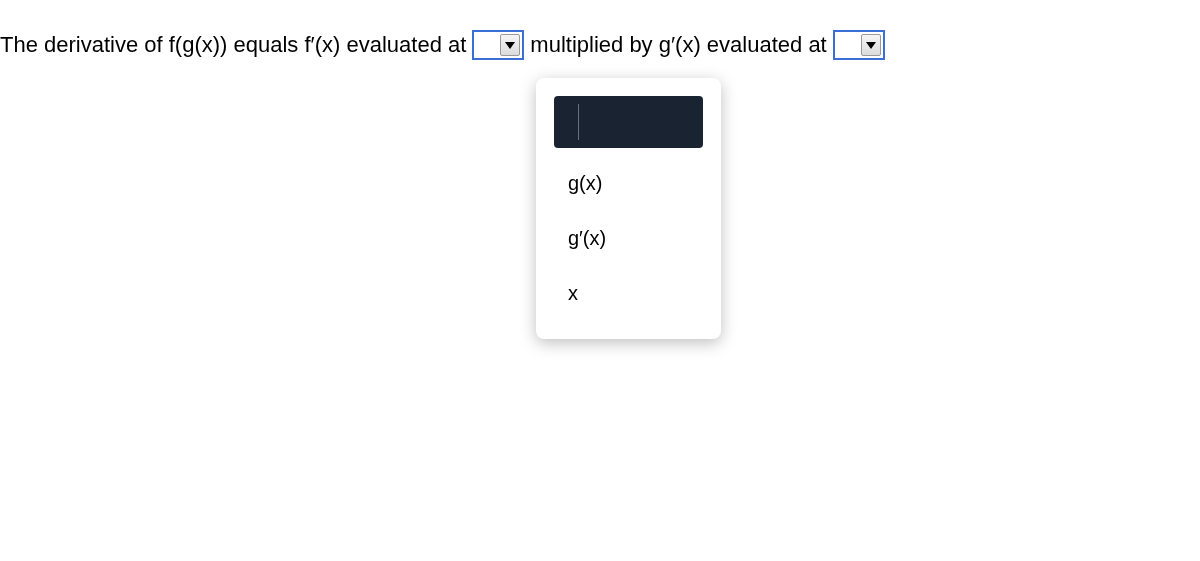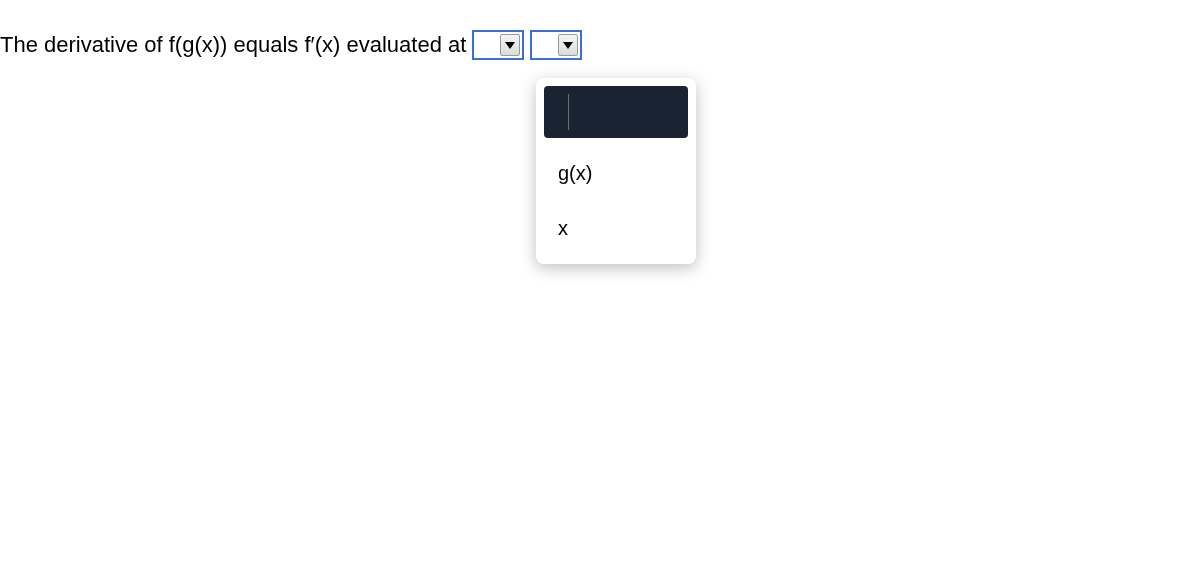--- a/index.html
+++ b/index.html
@@ -42,25 +42,25 @@
       border-radius: 2px;
       display: flex;
       align-items: center;
       justify-content: center;
     }
     .dropdown-arrow-btn svg { display: block; }
     .options-panel {
       position: absolute;
       top: 78px;
       left: 536px;
-      width: 160px;
+      width: 185px;
       background: #fff;
       border-radius: 8px;
       box-shadow: 0 4px 16px rgba(0,0,0,0.25);
-      padding: 8px;
+      padding: 18px;
       display: flex;
       flex-direction: column;
       gap: 0;
     }
     .option-item {
       padding: 16px 14px;
       font-size: 20px;
       color: #000;
       cursor: pointer;
       border-radius: 4px;
@@ -88,26 +88,28 @@
 
 <div class="question-line">
   <span class="text-segment">The derivative of f(g(x)) equals f′(x) evaluated at</span>
   <span class="dropdown-box">
     <span class="dropdown-arrow-btn">
       <svg width="12" height="10" viewBox="0 0 12 10">
           <polygon points="1,2 11,2 6,9" fill="#000"></polygon>
         </svg>
     </span>
   </span>
+  <span class="text-segment">multiplied by g′(x) evaluated at</span>
   <span class="dropdown-box">
     <span class="dropdown-arrow-btn">
       <svg width="12" height="10" viewBox="0 0 12 10">
           <polygon points="1,2 11,2 6,9" fill="#000"></polygon>
         </svg>
     </span>
   </span>
 </div>
 
 <div class="options-panel">
   <div class="option-item selected"></div>
   <div class="option-item">g(x)</div>
+  <div class="option-item">g′(x)</div>
   <div class="option-item">x</div>
 </div>
 
 </body></html>

